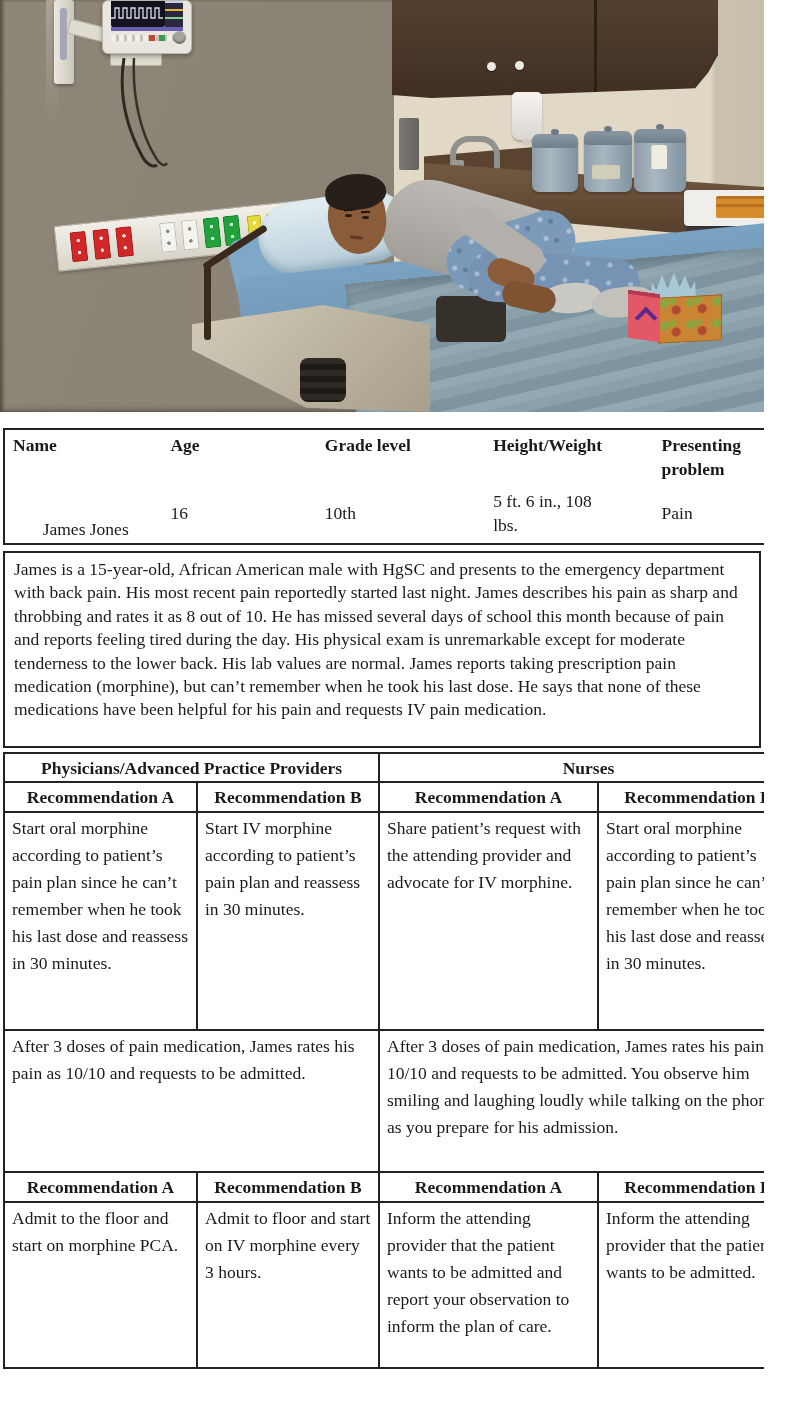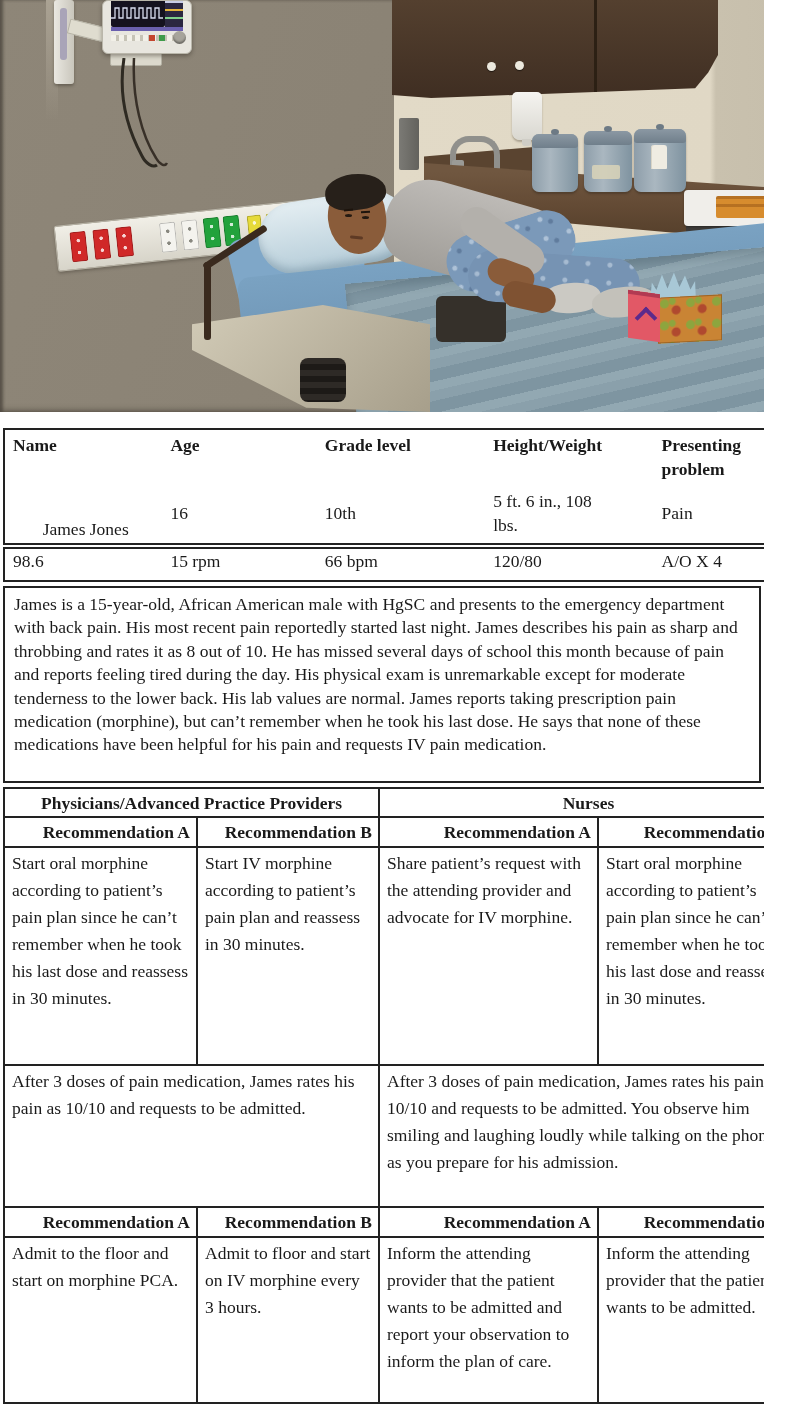--- a/index.html
+++ b/index.html
@@ -89,21 +89,21 @@
   .info td{text-align:left;vertical-align:middle;padding:0 4px 2px 8px;height:56px;line-height:24px;}
   .info td.vb{vertical-align:bottom;text-align:center;}
   .vitals{border:2px solid #222;margin-top:2px;}
   .vitals th{font-weight:bold;text-align:left;padding:2px 4px 0 8px;height:48px;line-height:24px;vertical-align:top;}
   .vitals th.vm{vertical-align:middle;} .vitals th.vbot{vertical-align:bottom;padding-bottom:1px;}
   .vitals td{vertical-align:top;padding:0 4px 5px 8px;height:26px;line-height:24px;}
   .desc-box{margin:4px 3px 0 3px;border:2px solid #222;height:188px;box-sizing:content-box;padding:5px 10px 0 9px;font-size:17.5px;line-height:23.4px;}
   .rec{margin-top:4px;border:2px solid #222;}
   .rec th,.rec td{border:2px solid #222;}
   .rec .group-th{font-weight:bold;text-align:center;height:25px;line-height:22px;padding:1px 4px;}
-  .rec .rec-th{font-weight:bold;text-align:right;height:26px;line-height:23px;padding:1px 6px;}
+  .rec .rec-th{font-weight:bold;text-align:center;height:26px;line-height:23px;padding:1px 6px;}
   .rec td{vertical-align:top;text-align:left;padding:2px 7px;line-height:27px;}
   .row-r1 td{height:212px;} .row-int td{height:136px;} .row-r2 td{height:160px;}
 </style>
 </head>
 <body>
 
 <div class="page">
 
   <div class="scene">
     <div class="wall-corner"></div>
@@ -233,27 +233,20 @@
 
   <table class="tbl vitals">
     <colgroup>
         <col style="width:158px">
         <col style="width:154px">
         <col style="width:168px">
         <col style="width:168px">
         <col style="width:142px">
       </colgroup>
     <tbody>
-    <tr>
-      <td>98.6</td>
-      <td>15 rpm</td>
-      <td>66 bpm</td>
-      <td>120/80</td>
-      <td>A/O X 4</td>
-    </tr>
   </tbody>
     </table>
 
   <div class="desc-box">James is a 15-year-old, African American male with HgSC and presents to the emergency department with back pain. His most recent pain reportedly started last night. James describes his pain as sharp and throbbing and rates it as 8 out of 10. He has missed several days of school this month because of pain and reports feeling tired during the day. His physical exam is unremarkable except for moderate tenderness to the lower back. His lab values are normal. James reports taking prescription pain medication (morphine), but can’t remember when he took his last dose. He says that none of these medications have been helpful for his pain and requests IV pain medication.</div>
 
   <table class="tbl rec">
     <colgroup>
         <col style="width:193px">
         <col style="width:182px">
         <col style="width:219px">

